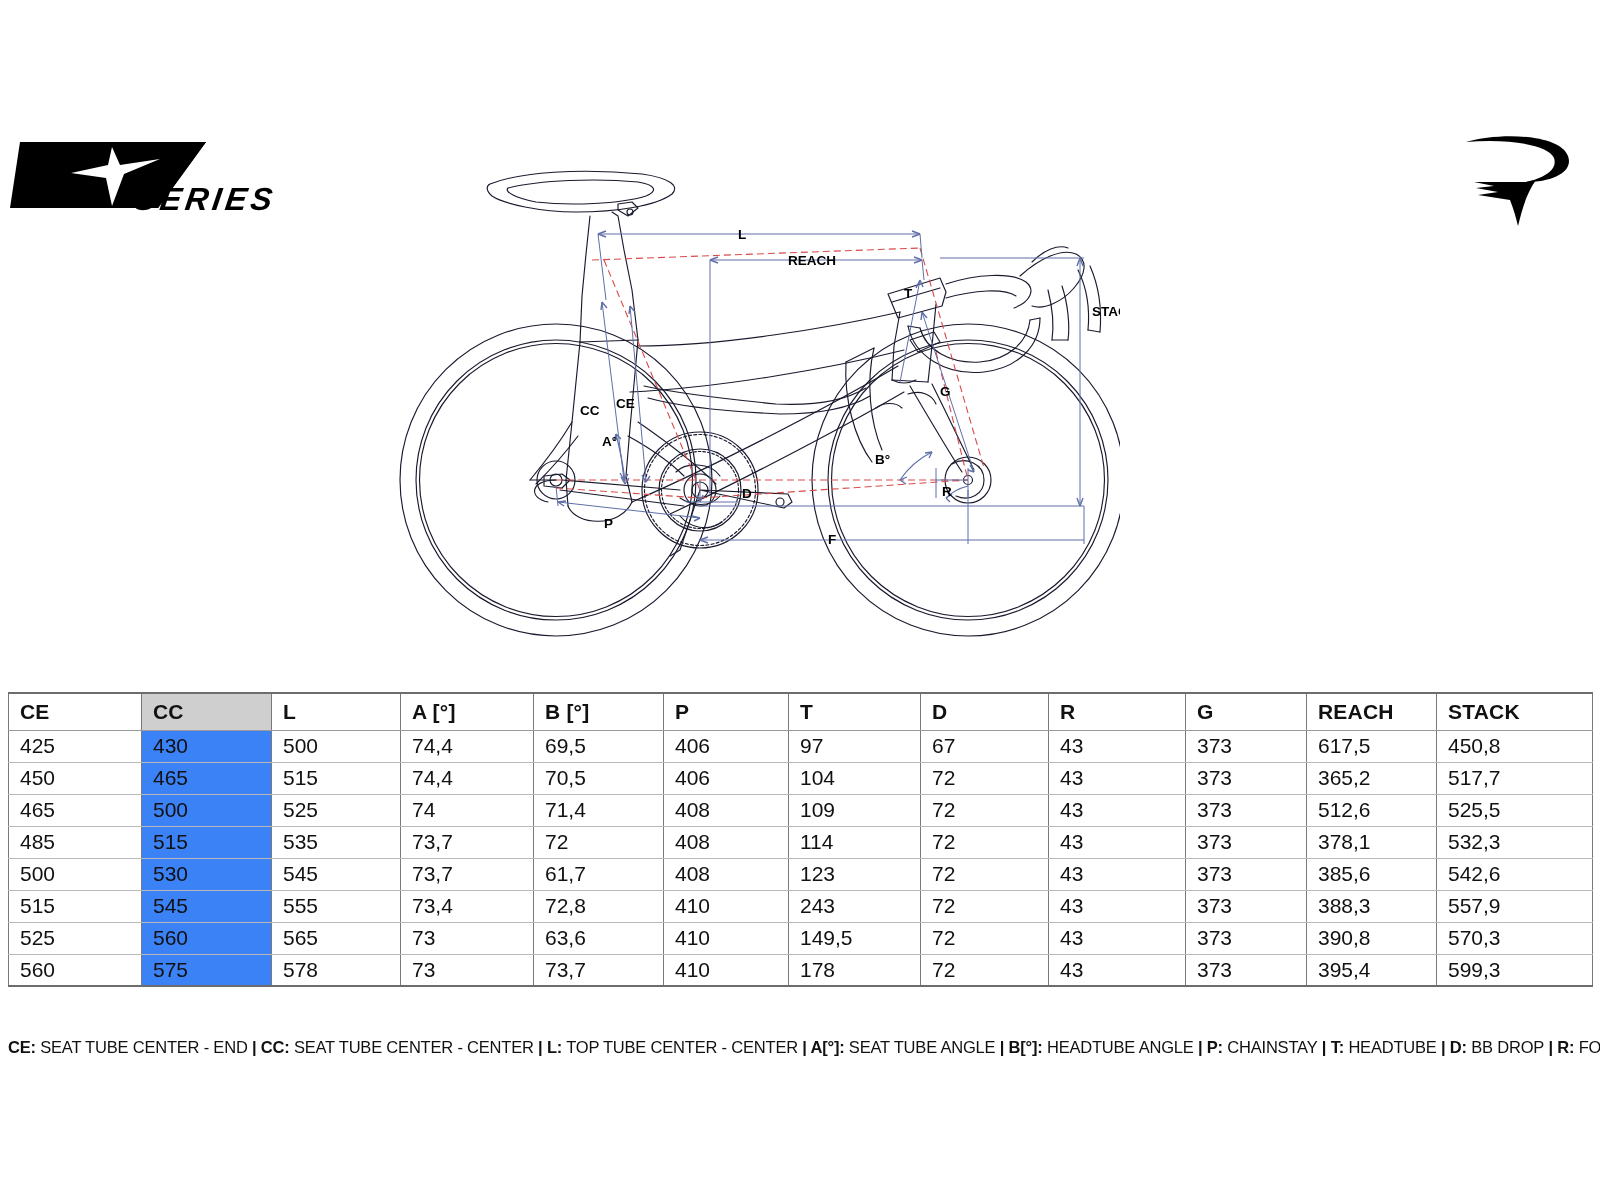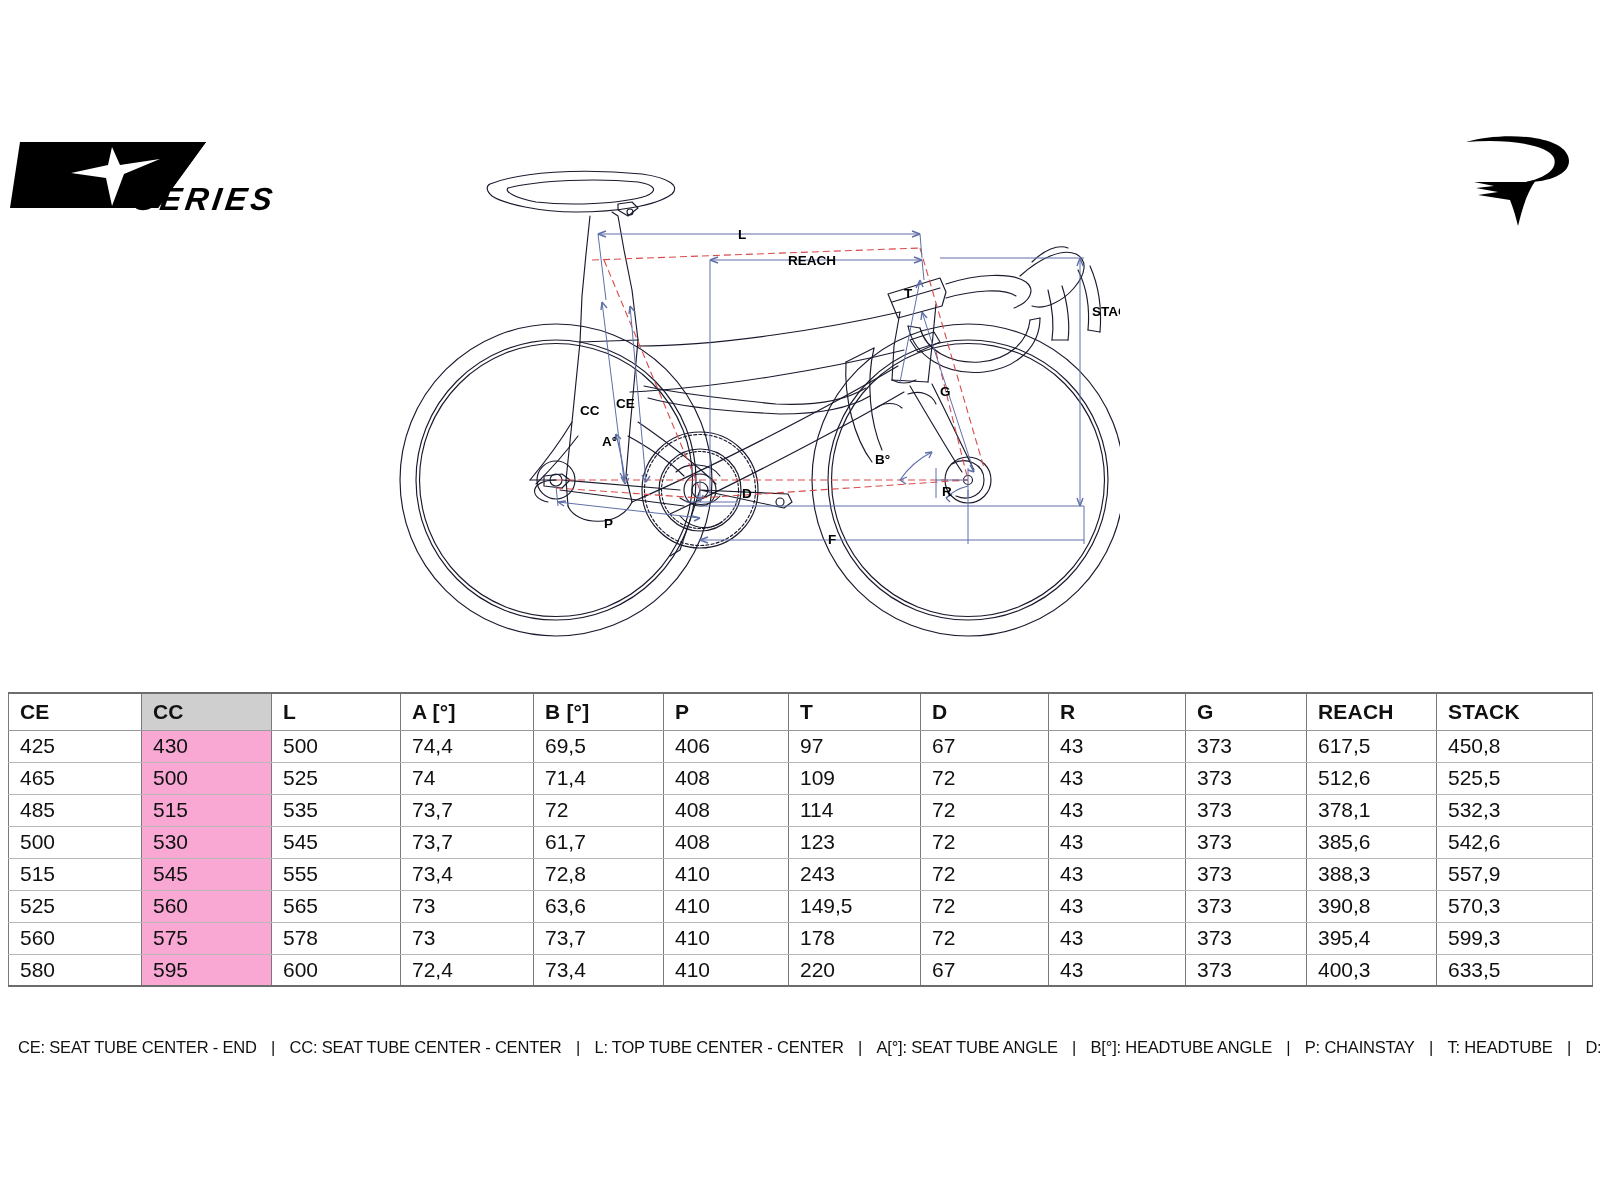--- a/index.html
+++ b/index.html
@@ -40,33 +40,33 @@
     border-top: 2px solid #6d6d6d;
     border-bottom: 1px solid #9a9a9a;
     font-size: 21px;
     font-weight: 700;
     letter-spacing: .2px;
     height: 37px;
   }
   #geo-table tbody td { font-size: 21px; font-weight: 400; }
   #geo-table tbody tr:last-child td { border-bottom: 2px solid #6d6d6d; }
   #geo-table th:first-child, #geo-table td:first-child { border-left: 1px solid #7a7a7a; }
-  .col-hl { background: #f9a8d4; }
+  .col-hl { background: #3b82f6; }
   thead th.col-hl { background: #cfcfcf; }
 
   
   #legend {
     position: absolute; left: 8px; top: 1038px;
     width: 1584px;
     font-size: 16.5px;
     color: #111;
     letter-spacing: -0.2px;
     white-space: nowrap;
   }
-  #legend b { font-weight: 400; margin-left: 10px; }
+  #legend b { font-weight: 700; }
 
   .dimlbl { font-family: "Liberation Sans", sans-serif; font-weight: 700; fill: #000; }
 </style>
 </head>
 <body>
 
 <div id="page">
 
   <div id="fseries-logo">
     <svg viewBox="0 0 360 110" width="360" height="110">
@@ -372,20 +372,34 @@
           <td>69,5</td>
           <td>406</td>
           <td>97</td>
           <td>67</td>
           <td>43</td>
           <td>373</td>
           <td>617,5</td>
           <td>450,8</td>
         </tr>
         <tr>
+          <td>450</td>
+          <td class="col-hl">465</td>
+          <td>515</td>
+          <td>74,4</td>
+          <td>70,5</td>
+          <td>406</td>
+          <td>104</td>
+          <td>72</td>
+          <td>43</td>
+          <td>373</td>
+          <td>365,2</td>
+          <td>517,7</td>
+        </tr>
+        <tr>
           <td>465</td>
           <td class="col-hl">500</td>
           <td>525</td>
           <td>74</td>
           <td>71,4</td>
           <td>408</td>
           <td>109</td>
           <td>72</td>
           <td>43</td>
           <td>373</td>
@@ -455,32 +469,18 @@
           <td>73</td>
           <td>73,7</td>
           <td>410</td>
           <td>178</td>
           <td>72</td>
           <td>43</td>
           <td>373</td>
           <td>395,4</td>
           <td>599,3</td>
         </tr>
-        <tr>
-          <td>580</td>
-          <td class="col-hl">595</td>
-          <td>600</td>
-          <td>72,4</td>
-          <td>73,4</td>
-          <td>410</td>
-          <td>220</td>
-          <td>67</td>
-          <td>43</td>
-          <td>373</td>
-          <td>400,3</td>
-          <td>633,5</td>
-        </tr>
       </tbody>
   </table>
 
   <div id="legend"><b>CE:</b><span> SEAT TUBE CENTER - END</span><b> | </b><b>CC:</b><span> SEAT TUBE CENTER - CENTER</span><b> | </b><b>L:</b><span> TOP TUBE CENTER - CENTER</span><b> | </b><b>A[°]:</b><span> SEAT TUBE ANGLE</span><b> | </b><b>B[°]:</b><span> HEADTUBE ANGLE</span><b> | </b><b>P:</b><span> CHAINSTAY</span><b> | </b><b>T:</b><span> HEADTUBE</span><b> | </b><b>D:</b><span> BB DROP</span><b> | </b><b>R:</b><span> FORK RAKE </span></div>
 
 </div>
 
 </body></html>

